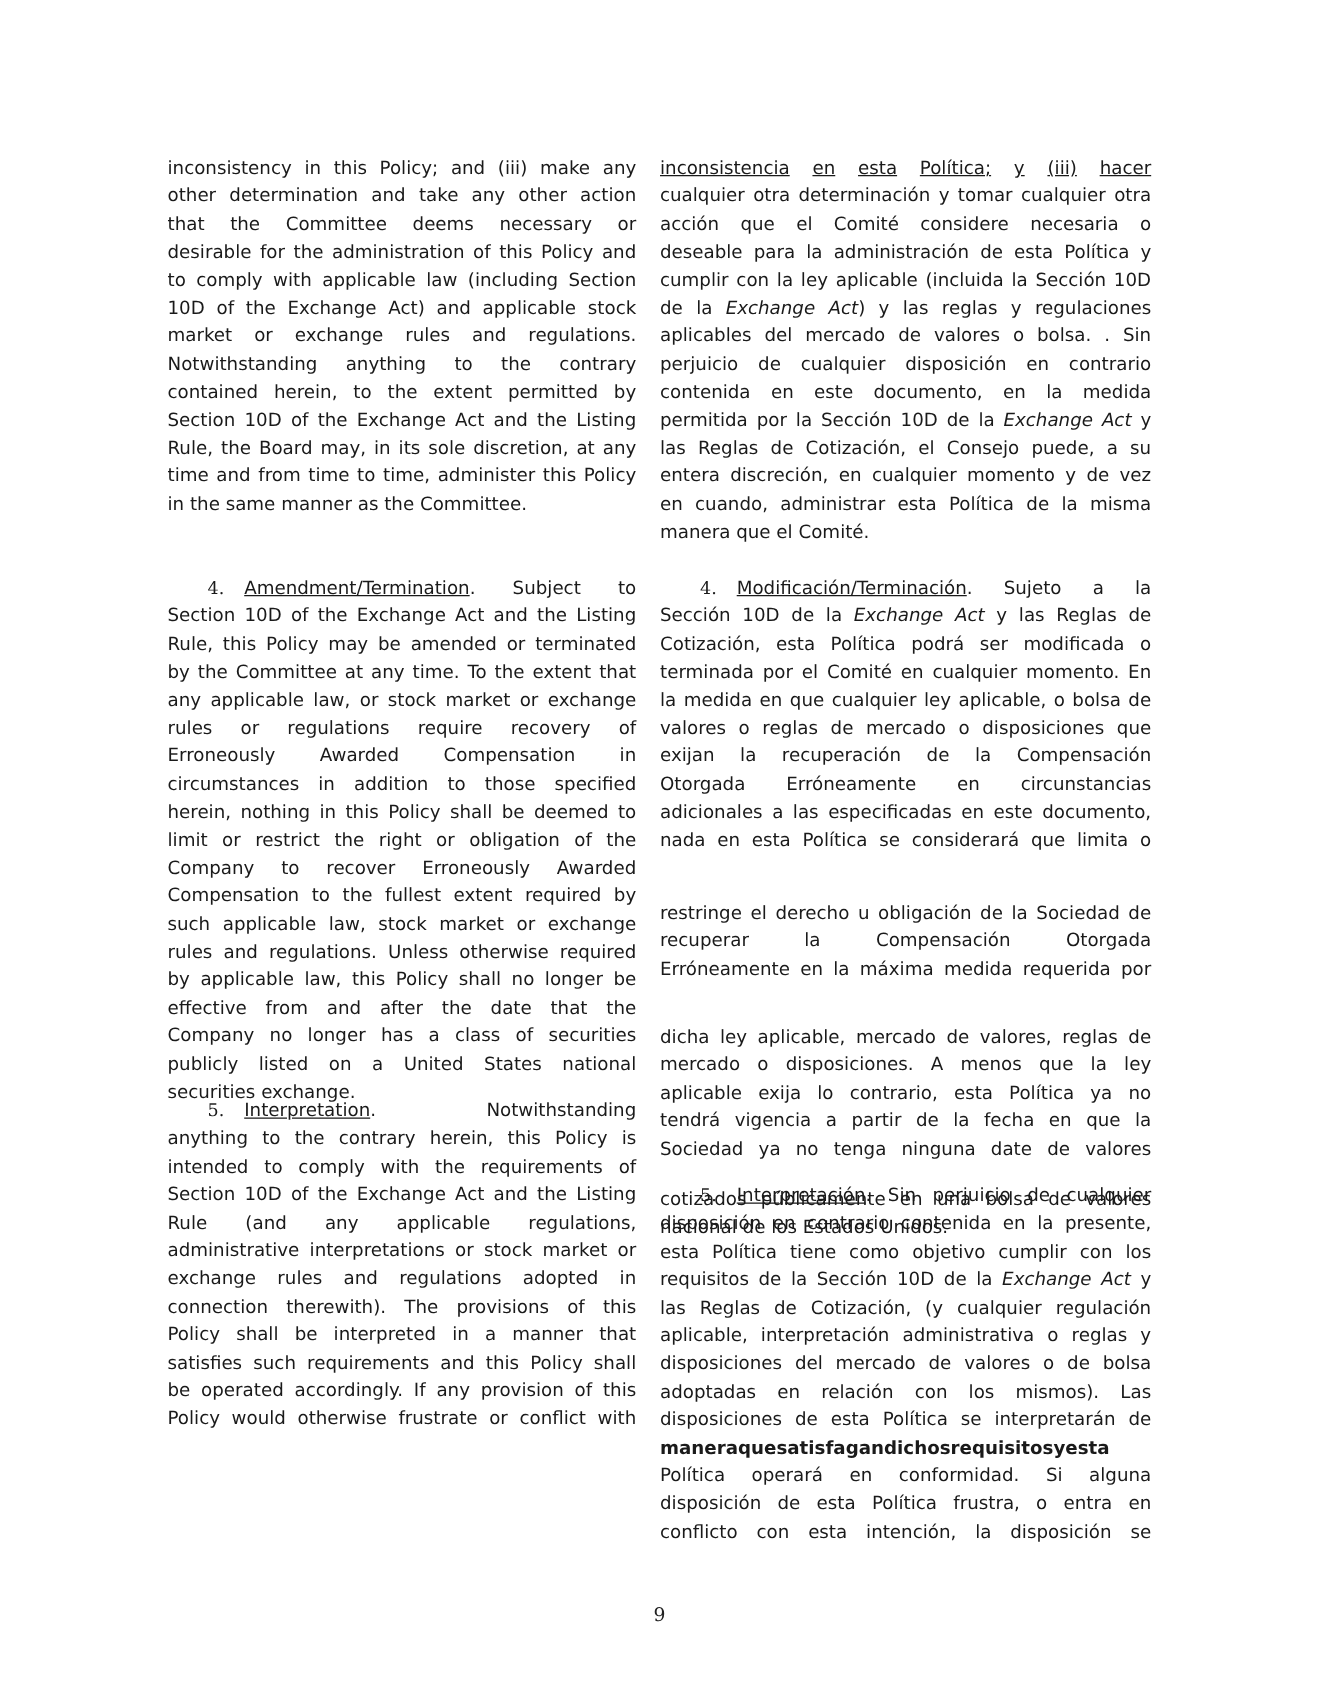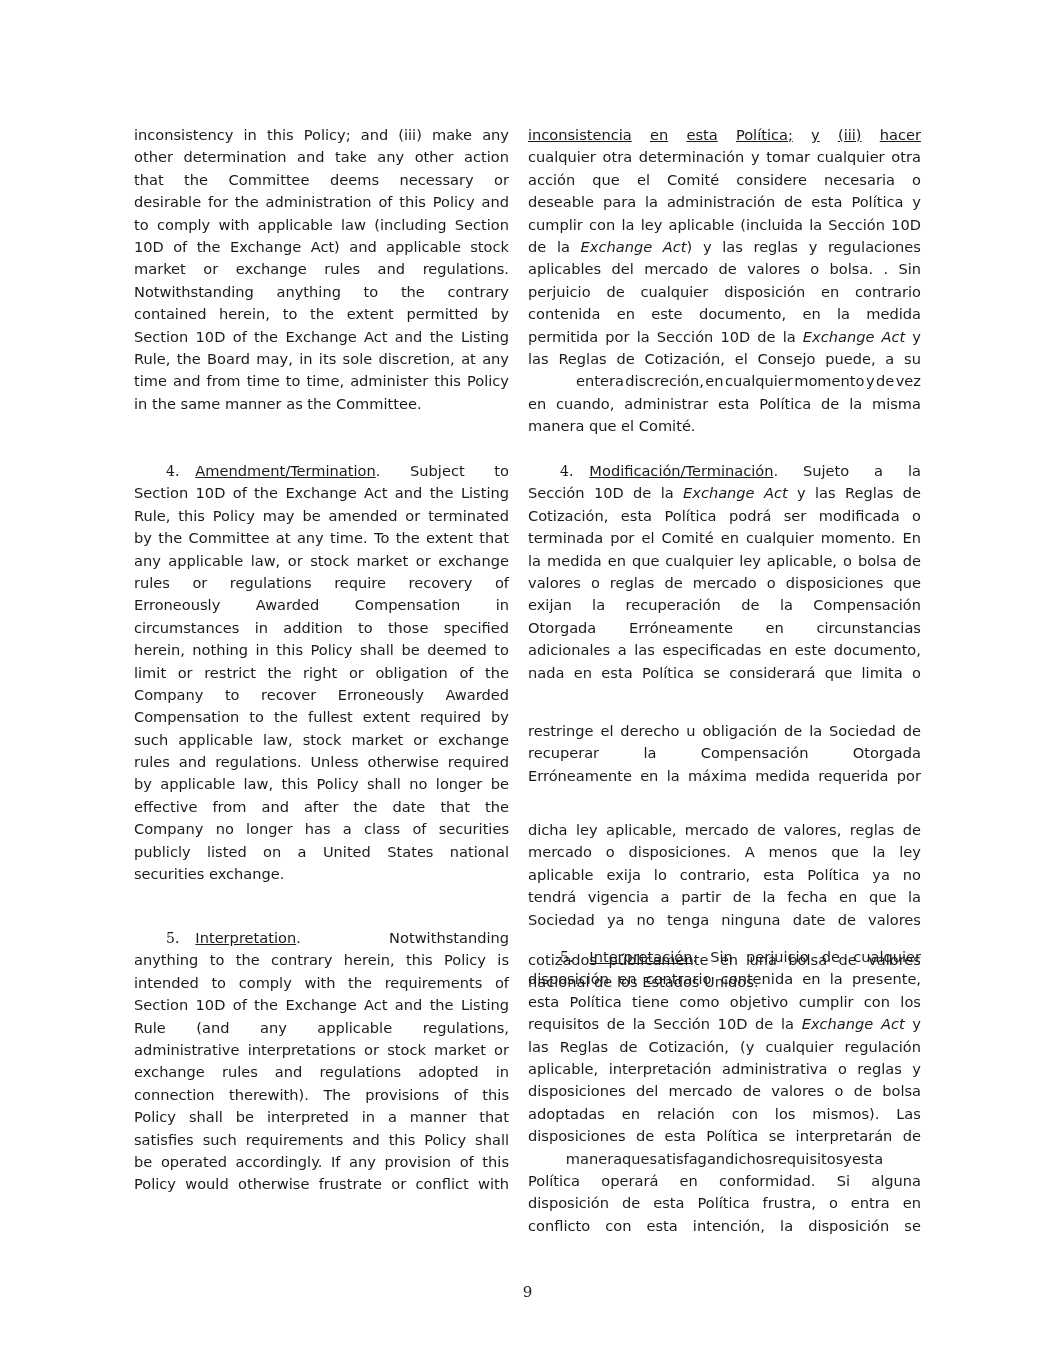--- a/index.html
+++ b/index.html
@@ -50,21 +50,21 @@
         <span class="line">Compensation to the fullest extent required by</span>
         <span class="line">such applicable law, stock market or exchange</span>
         <span class="line">rules and regulations. Unless otherwise required</span>
         <span class="line">by applicable law, this Policy shall no longer be</span>
         <span class="line">effective from and after the date that the</span>
         <span class="line">Company no longer has a class of securities</span>
         <span class="line">publicly listed on a United States national</span>
         <span class="line last">securities exchange.</span>
       </div>
   </div>
-  <div class="para" style="top:927px;">
+  <div class="para" style="top:878px;">
     <span class="line"><span class="num">5.</span><span class="heading">Interpretation</span><span>. Notwithstanding</span></span>
     <div id="en-s5">
         <span class="line">anything to the contrary herein, this Policy is</span>
         <span class="line">intended to comply with the requirements of</span>
         <span class="line">Section 10D of the Exchange Act and the Listing</span>
         <span class="line">Rule (and any applicable regulations,</span>
         <span class="line">administrative interpretations or stock market or</span>
         <span class="line">exchange rules and regulations adopted in</span>
         <span class="line">connection therewith). The provisions of this</span>
         <span class="line">Policy shall be interpreted in a manner that</span>
@@ -180,21 +180,21 @@
         <span><span>las</span></span>
         <span><span>Reglas</span></span>
         <span><span>de</span></span>
         <span><span>Cotización,</span></span>
         <span><span>el</span></span>
         <span><span>Consejo</span></span>
         <span><span>puede,</span></span>
         <span><span>a</span></span>
         <span><span>su</span></span>
       </span>
-      <span class="line" style="display: flex; justify-content: space-between; margin-left: 48px;">
+      <span class="line" style="display: flex; justify-content: space-between;">
         <span><span>entera</span></span>
         <span><span>discreción,</span></span>
         <span><span>en</span></span>
         <span><span>cualquier</span></span>
         <span><span>momento</span></span>
         <span><span>y</span></span>
         <span><span>de</span></span>
         <span><span>vez</span></span>
       </span>
       <span class="line" style="display: flex; justify-content: space-between;">
@@ -461,21 +461,21 @@
         </span>
         <span class="line" style="display: flex; justify-content: space-between;">
           <span><span>disposiciones</span></span>
           <span><span>de</span></span>
           <span><span>esta</span></span>
           <span><span>Política</span></span>
           <span><span>se</span></span>
           <span><span>interpretarán</span></span>
           <span><span>de</span></span>
         </span>
-        <span class="line" style="display: flex; justify-content: center;">
+        <span class="line" style="display: flex; justify-content: flex-start; font-weight: bold;">
           <span><span>manera</span></span>
           <span><span>que</span></span>
           <span><span>satisfagan</span></span>
           <span><span>dichos</span></span>
           <span><span>requisitos</span></span>
           <span><span>y</span></span>
           <span><span>esta</span></span>
         </span>
         <span class="line" style="display: flex; justify-content: space-between;">
           <span><span>Política</span></span>

